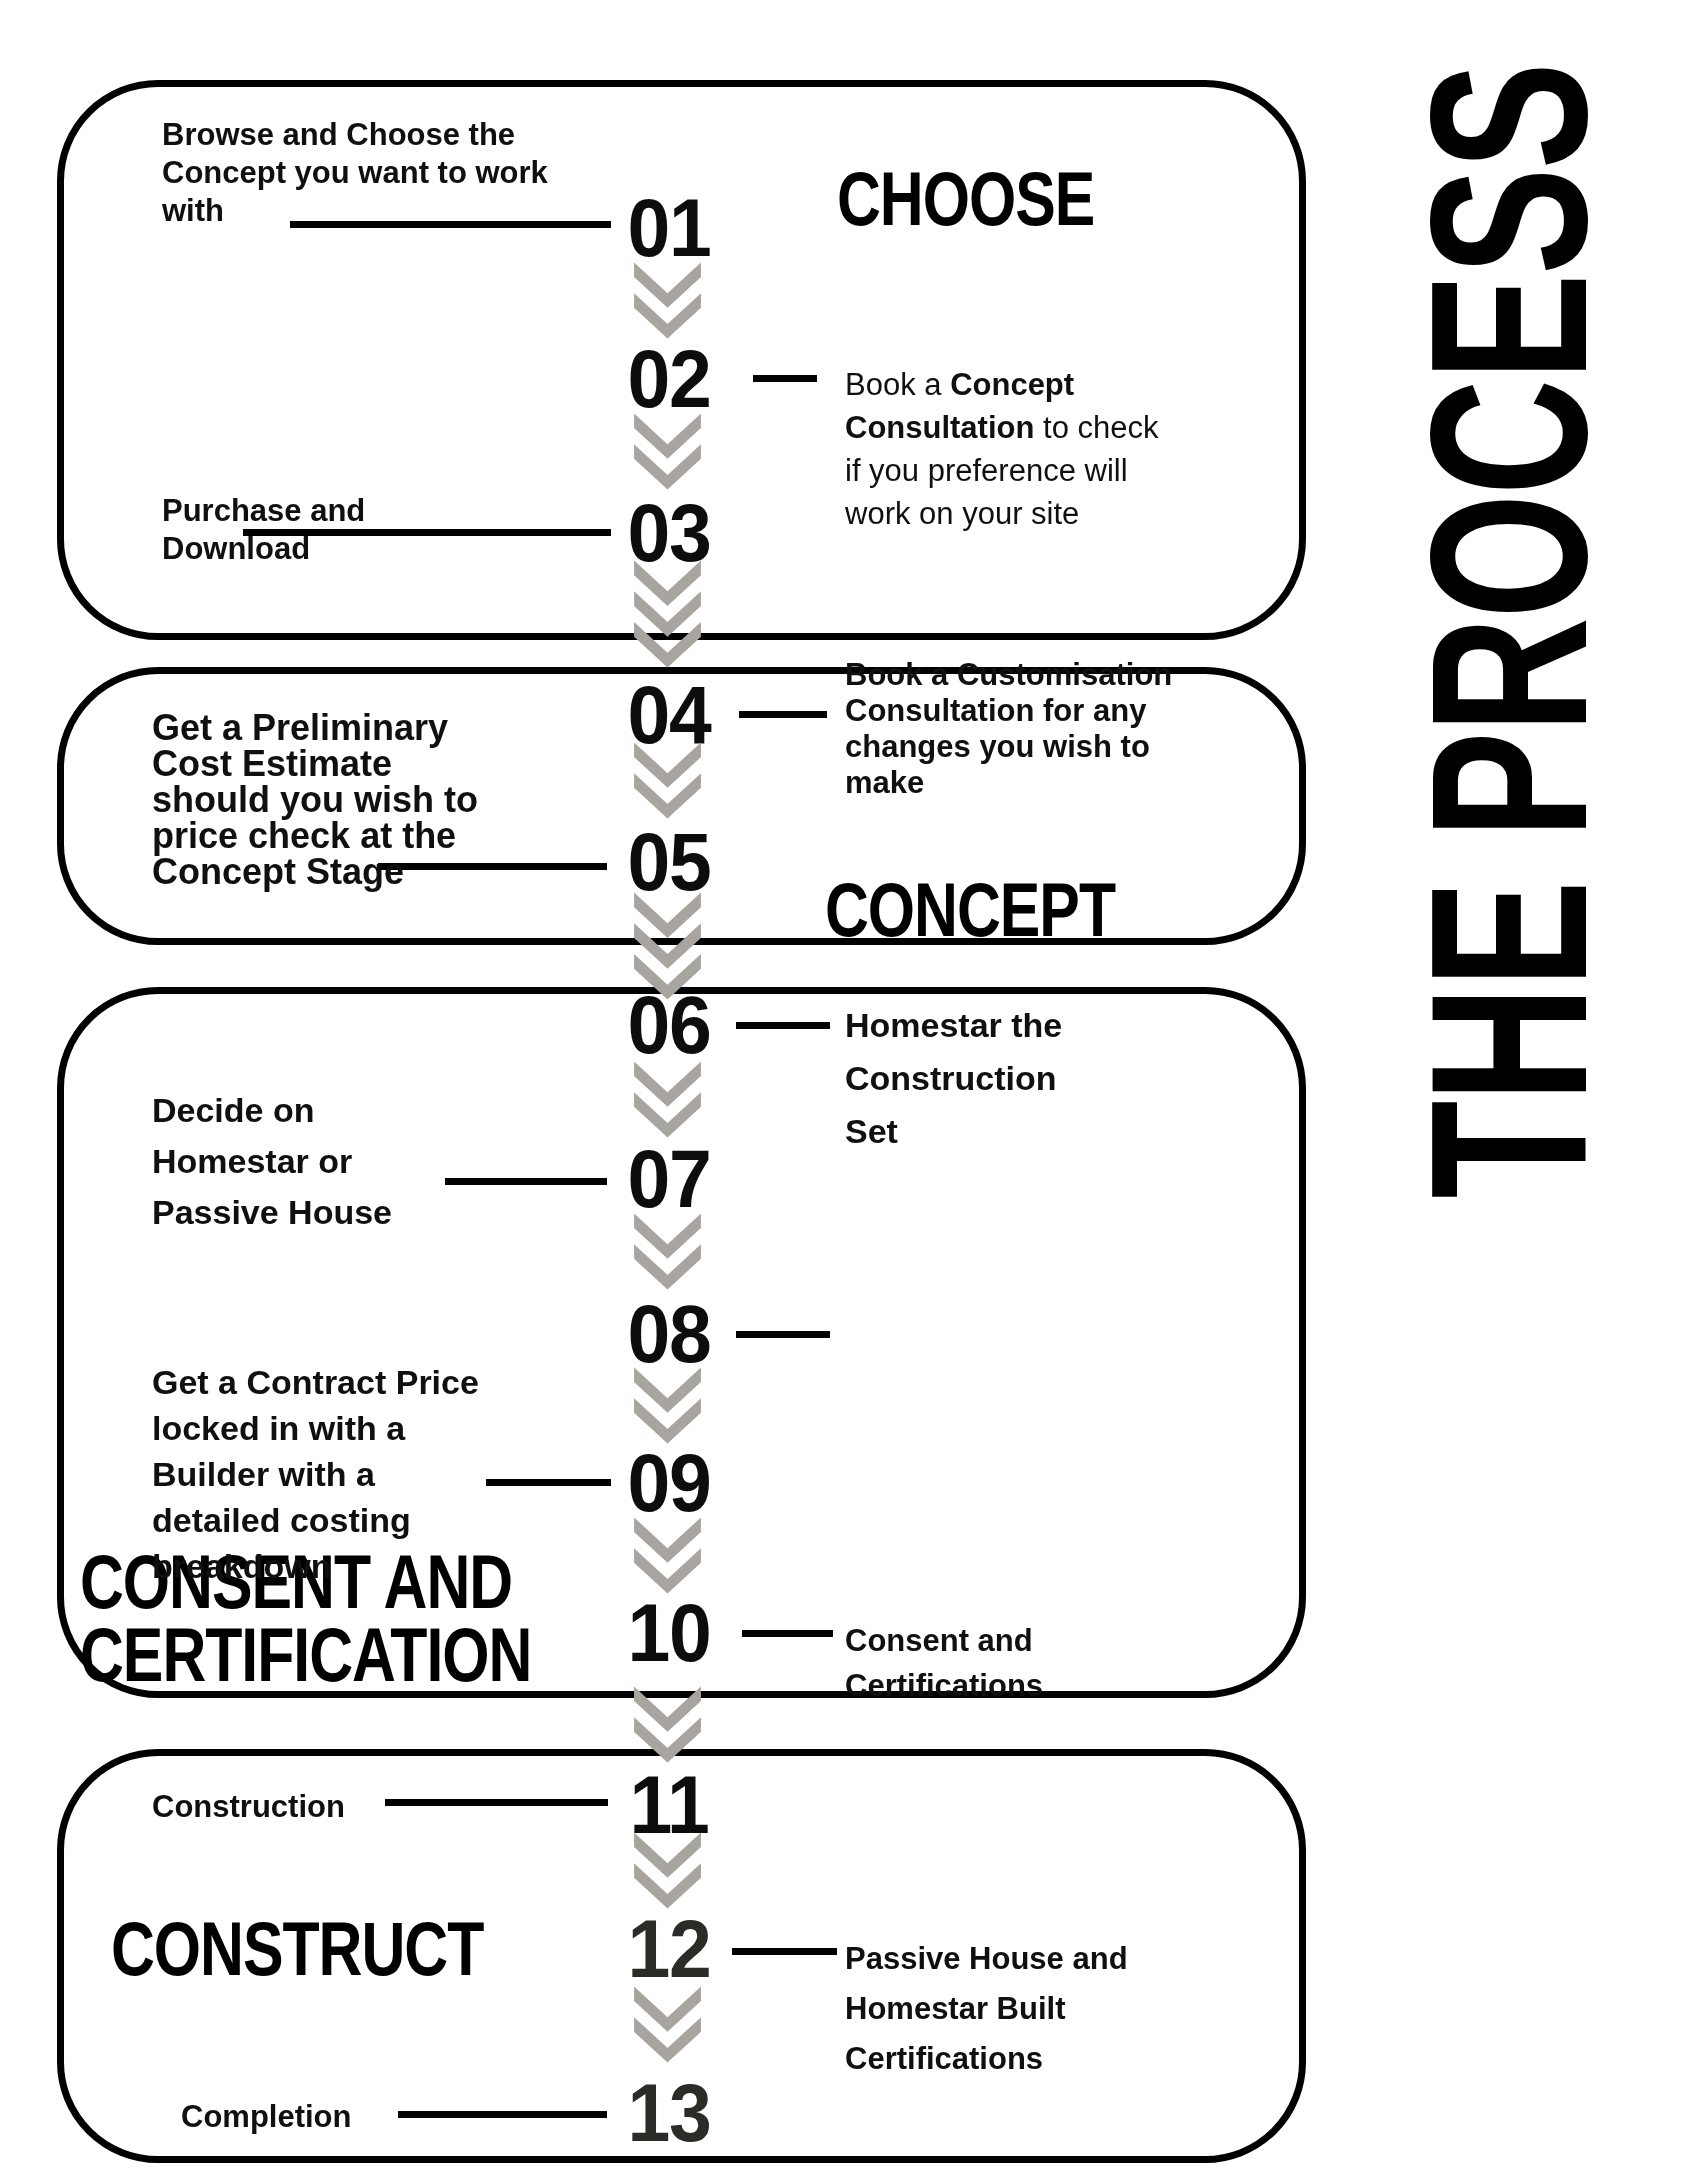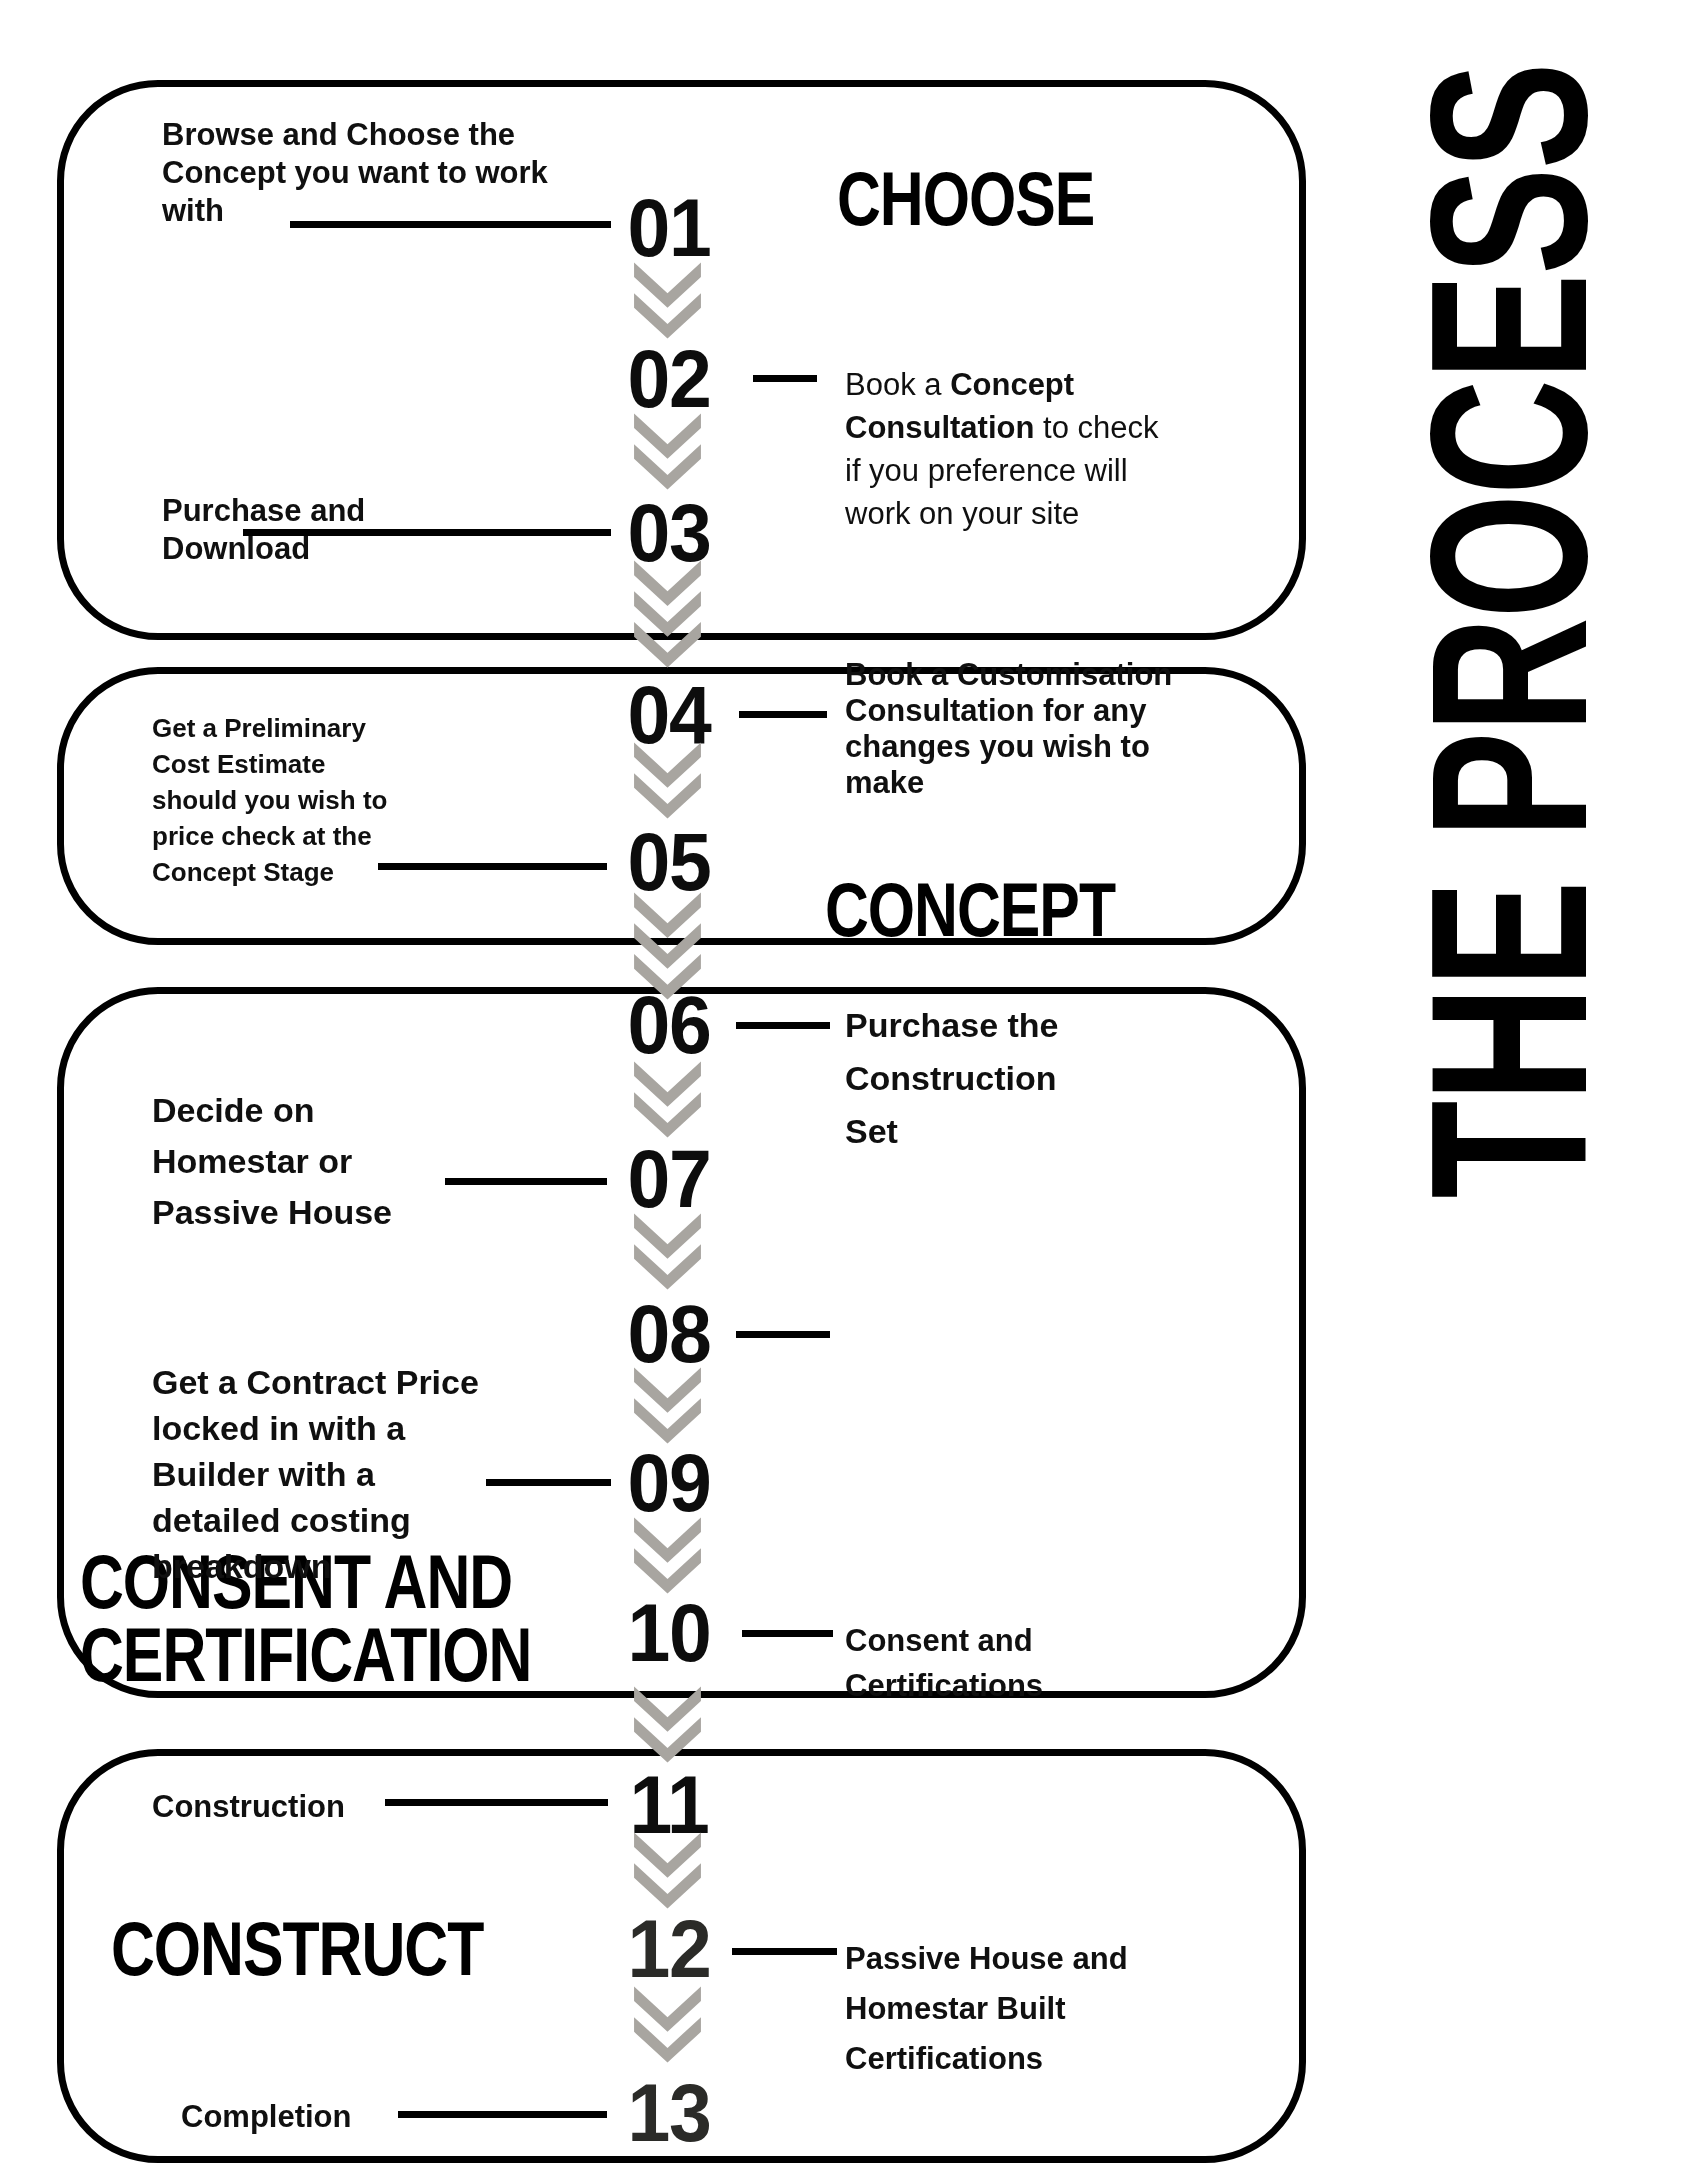--- a/index.html
+++ b/index.html
@@ -22,21 +22,21 @@
   }
   .num.gray{color:var(--number_gray,#2b2b28);}
   
   .line{position:absolute;height:7.4px;background:var(--ink,#000);}
   
   .lbl{
     position:absolute;font-weight:700;white-space:pre-line;
     color:var(--label,#101010);
   }
   .f46{font-size:31px;line-height:38px;}
-  .f44{font-size:26px;line-height:36px;}
+  .f44{font-size:36px;line-height:36px;}
   .f50{font-size:34px;line-height:51px;}
   .mixed{font-weight:400;white-space:normal;}
   .mixed b{font-weight:700;}
   
   .stage-title{
     position:absolute;font-weight:700;font-size:76px;line-height:76px;
     letter-spacing:-1.3px;color:var(--ink,#000);white-space:pre-line;
     transform:scaleX(.8);transform-origin:left center;
   }
   
@@ -155,21 +155,21 @@
   <div class="lbl f44" style="left:152px;top:710px;">Get a Preliminary
 Cost Estimate
 should you wish to
 price check at the
 Concept Stage</div>
   <div class="lbl f46" style="left:845px;top:657px;line-height:36px;">Book a Customisation
 Consultation for any
 changes you wish to
 make</div>
 
-  <div class="lbl f50" style="left:845px;top:999px;line-height:53px;">Purchase the
+  <div class="lbl f50" style="left:845px;top:999px;line-height:53px;">Homestar the
 Construction
 Set</div>
   <div class="lbl f50" style="left:152px;top:1085px;">Decide on
 Homestar or
 Passive House</div>
   <div class="lbl f50" style="left:152px;top:1359px;line-height:46px;">Get a Contract Price
 locked in with a
 Builder with a
 detailed costing
 breakdown</div>

